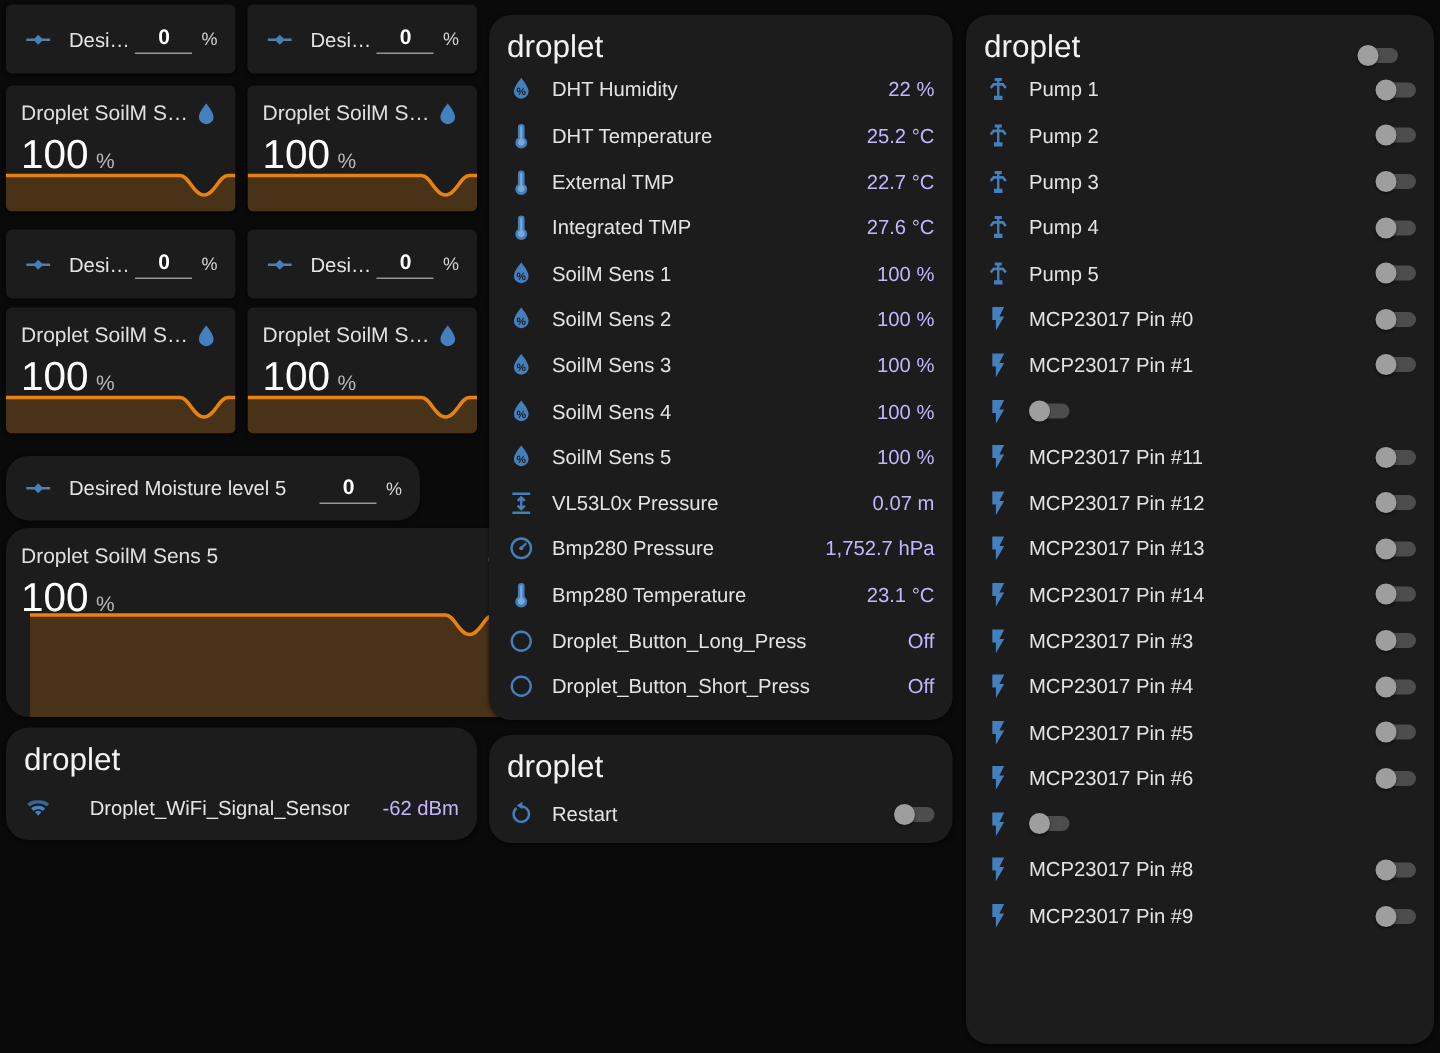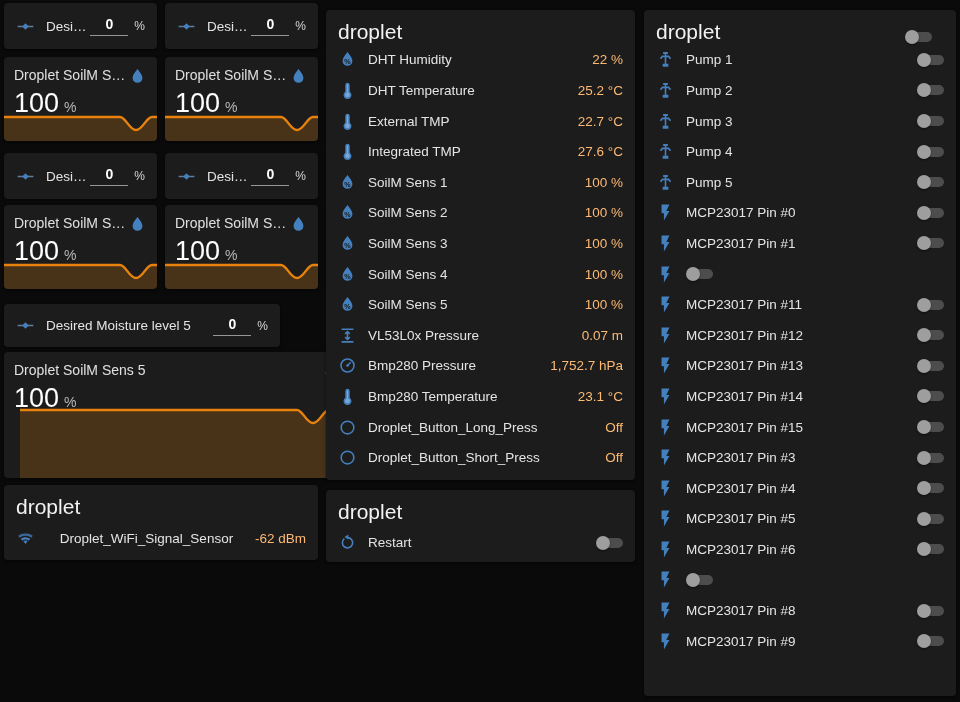--- a/index.html
+++ b/index.html
@@ -1,19 +1,19 @@
 <!DOCTYPE html>
 <html><head>
 <meta charset="utf-8">
 <style>
   html,body{margin:0;padding:0;background:#070707;}
   .screen{position:relative;width:960px;height:702px;background:#0a0a0a;overflow:hidden;
     font-family:"Liberation Sans",sans-serif;color:#e1e1e1;}
   .card{background:#1c1c1c;border-radius:4px;box-shadow:0 1px 3px rgba(0,0,0,.6);overflow:hidden;box-sizing:border-box;}
-  .abs{position:absolute;}
+  .abs{position:absolute;border-radius:15px;}
   .grid2{position:absolute;width:314px;display:grid;grid-template-columns:1fr 1fr;gap:8px;}
   .grid2 .card{position:relative;width:auto;height:100%;}
 
   
   .pos-a{left:4px;top:3px;height:46px;}
   .pos-b{left:4px;top:57px;height:84px;}
   .pos-c{left:4px;top:153px;height:46px;}
   .pos-d{left:4px;top:205px;height:84px;}
   .pos-e{left:4px;top:304px;width:276px;height:43px;}
   .pos-f{left:4px;top:352px;width:346px;height:126px;}
@@ -27,21 +27,21 @@
   .card-head-flex{display:flex;align-items:center;}
   .card-head-flex .toggle{margin-left:auto;margin-right:12px;margin-top:10px;}
 
   .icon{width:19px;height:19px;display:inline-flex;flex:0 0 19px;}
   .icon svg{width:19px;height:19px;}
 
   
   .entity-row{display:flex;align-items:center;height:30.6px;padding:0 12px;}
   .entity-row .icon{margin-right:11px;}
   .row-label{flex:1;font-size:13.5px;color:#e4e4e4;white-space:nowrap;overflow:hidden;text-overflow:ellipsis;}
-  .row-value{font-size:13.5px;color:#fdba74;white-space:nowrap;margin-left:8px;}
+  .row-value{font-size:13.5px;color:#c4b5fd;white-space:nowrap;margin-left:8px;}
 
   
   .input-card{display:flex;align-items:center;padding:0 12px;}
   .input-card .icon{margin-right:11px;}
   .num-val{min-width:34px;text-align:center;border-bottom:1px solid #969696;padding:0 2px 3px;
     font-size:14px;font-weight:700;color:#fff;}
   .unit{font-size:12px;color:#d6d6d6;margin-left:6px;}
 
   
   .sensor-card{position:relative;}
@@ -571,32 +571,20 @@
               <path d="M7 2v11h3v9l7-12h-4l4-8z"></path>
             </svg>
           </span>
           <span class="row-label">MCP23017 Pin #14</span>
           <span class="toggle">
             <span class="track"></span>
             <span class="thumb"></span>
           </span>
         </div>
 
-        <div class="entity-row switch-row">
-          <span class="icon">
-            <svg viewBox="0 0 24 24" fill="#447fbe">
-              <path d="M7 2v11h3v9l7-12h-4l4-8z"></path>
-            </svg>
-          </span>
-          <span class="row-label">MCP23017 Pin #15</span>
-          <span class="toggle">
-            <span class="track"></span>
-            <span class="thumb"></span>
-          </span>
-        </div>
 
 
         <div class="entity-row switch-row">
           <span class="icon">
             <svg viewBox="0 0 24 24" fill="#447fbe">
               <path d="M7 2v11h3v9l7-12h-4l4-8z"></path>
             </svg>
           </span>
           <span class="row-label">MCP23017 Pin #3</span>
           <span class="toggle">

